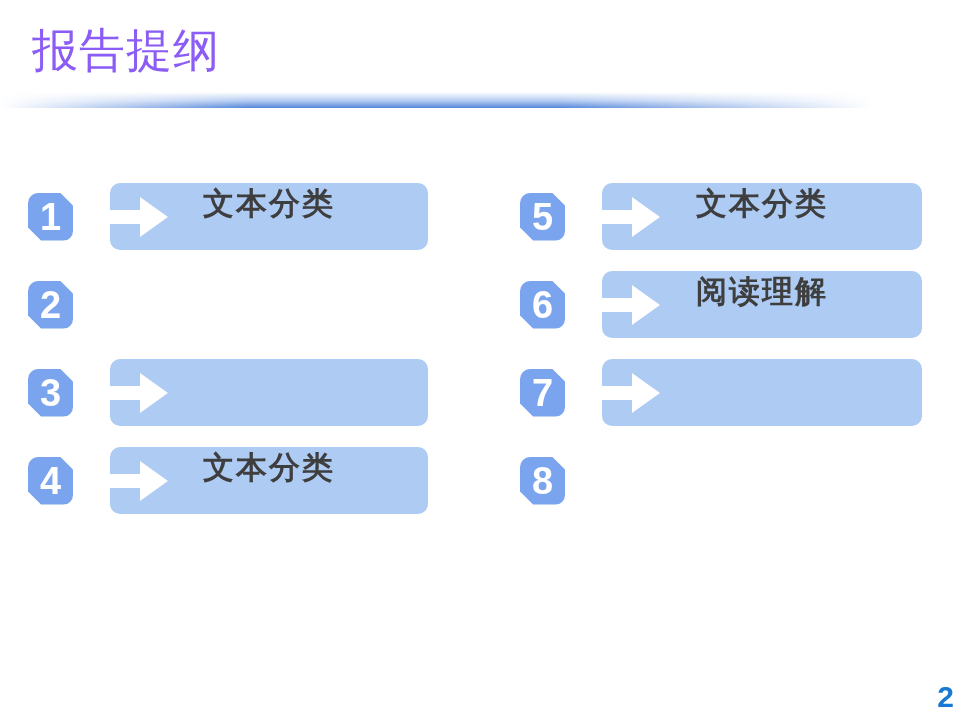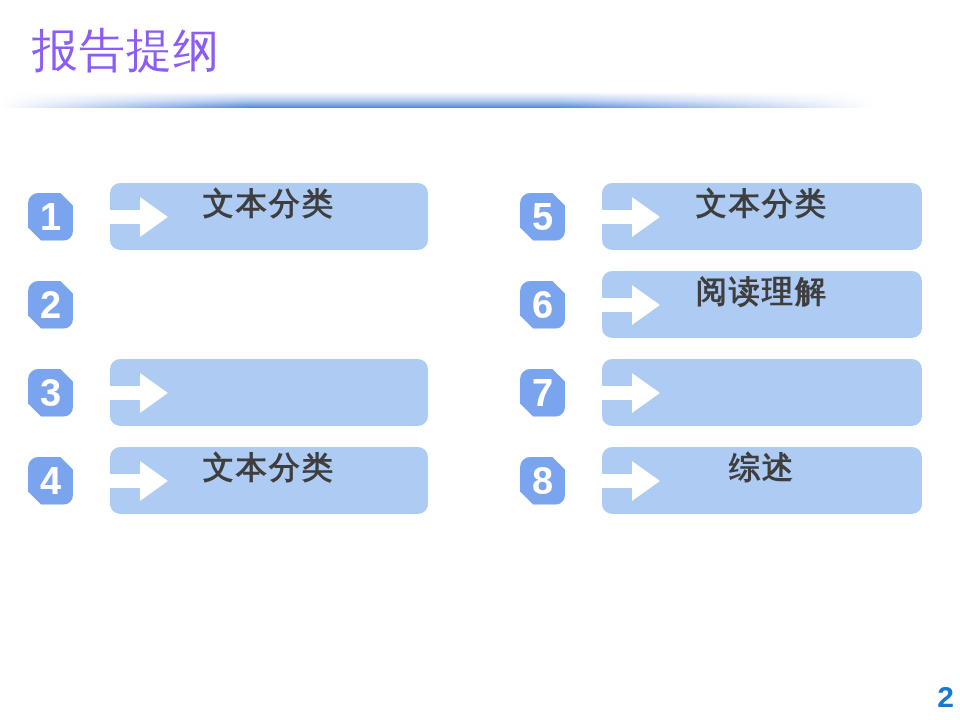--- a/index.html
+++ b/index.html
@@ -183,25 +183,19 @@
         <svg class="arrow" width="58" height="40" viewBox="0 0 58 40">
             <polygon points="0,13 30,13 30,0 58,20 30,40 30,27 0,27" fill="#ffffff"></polygon>
           </svg>
       </div>
     </div>
 
     <div class="item">
       <div class="tile">
         <span>8</span>
       </div>
-      <div class="bar">
-        <svg class="arrow" width="58" height="40" viewBox="0 0 58 40">
-            <polygon points="0,13 30,13 30,0 58,20 30,40 30,27 0,27" fill="#ffffff"></polygon>
-          </svg>
-        <span class="label">综述</span>
-      </div>
     </div>
 
   </div>
 
   <div class="page-num">2</div>
 
 </div>
 
 </body></html>

